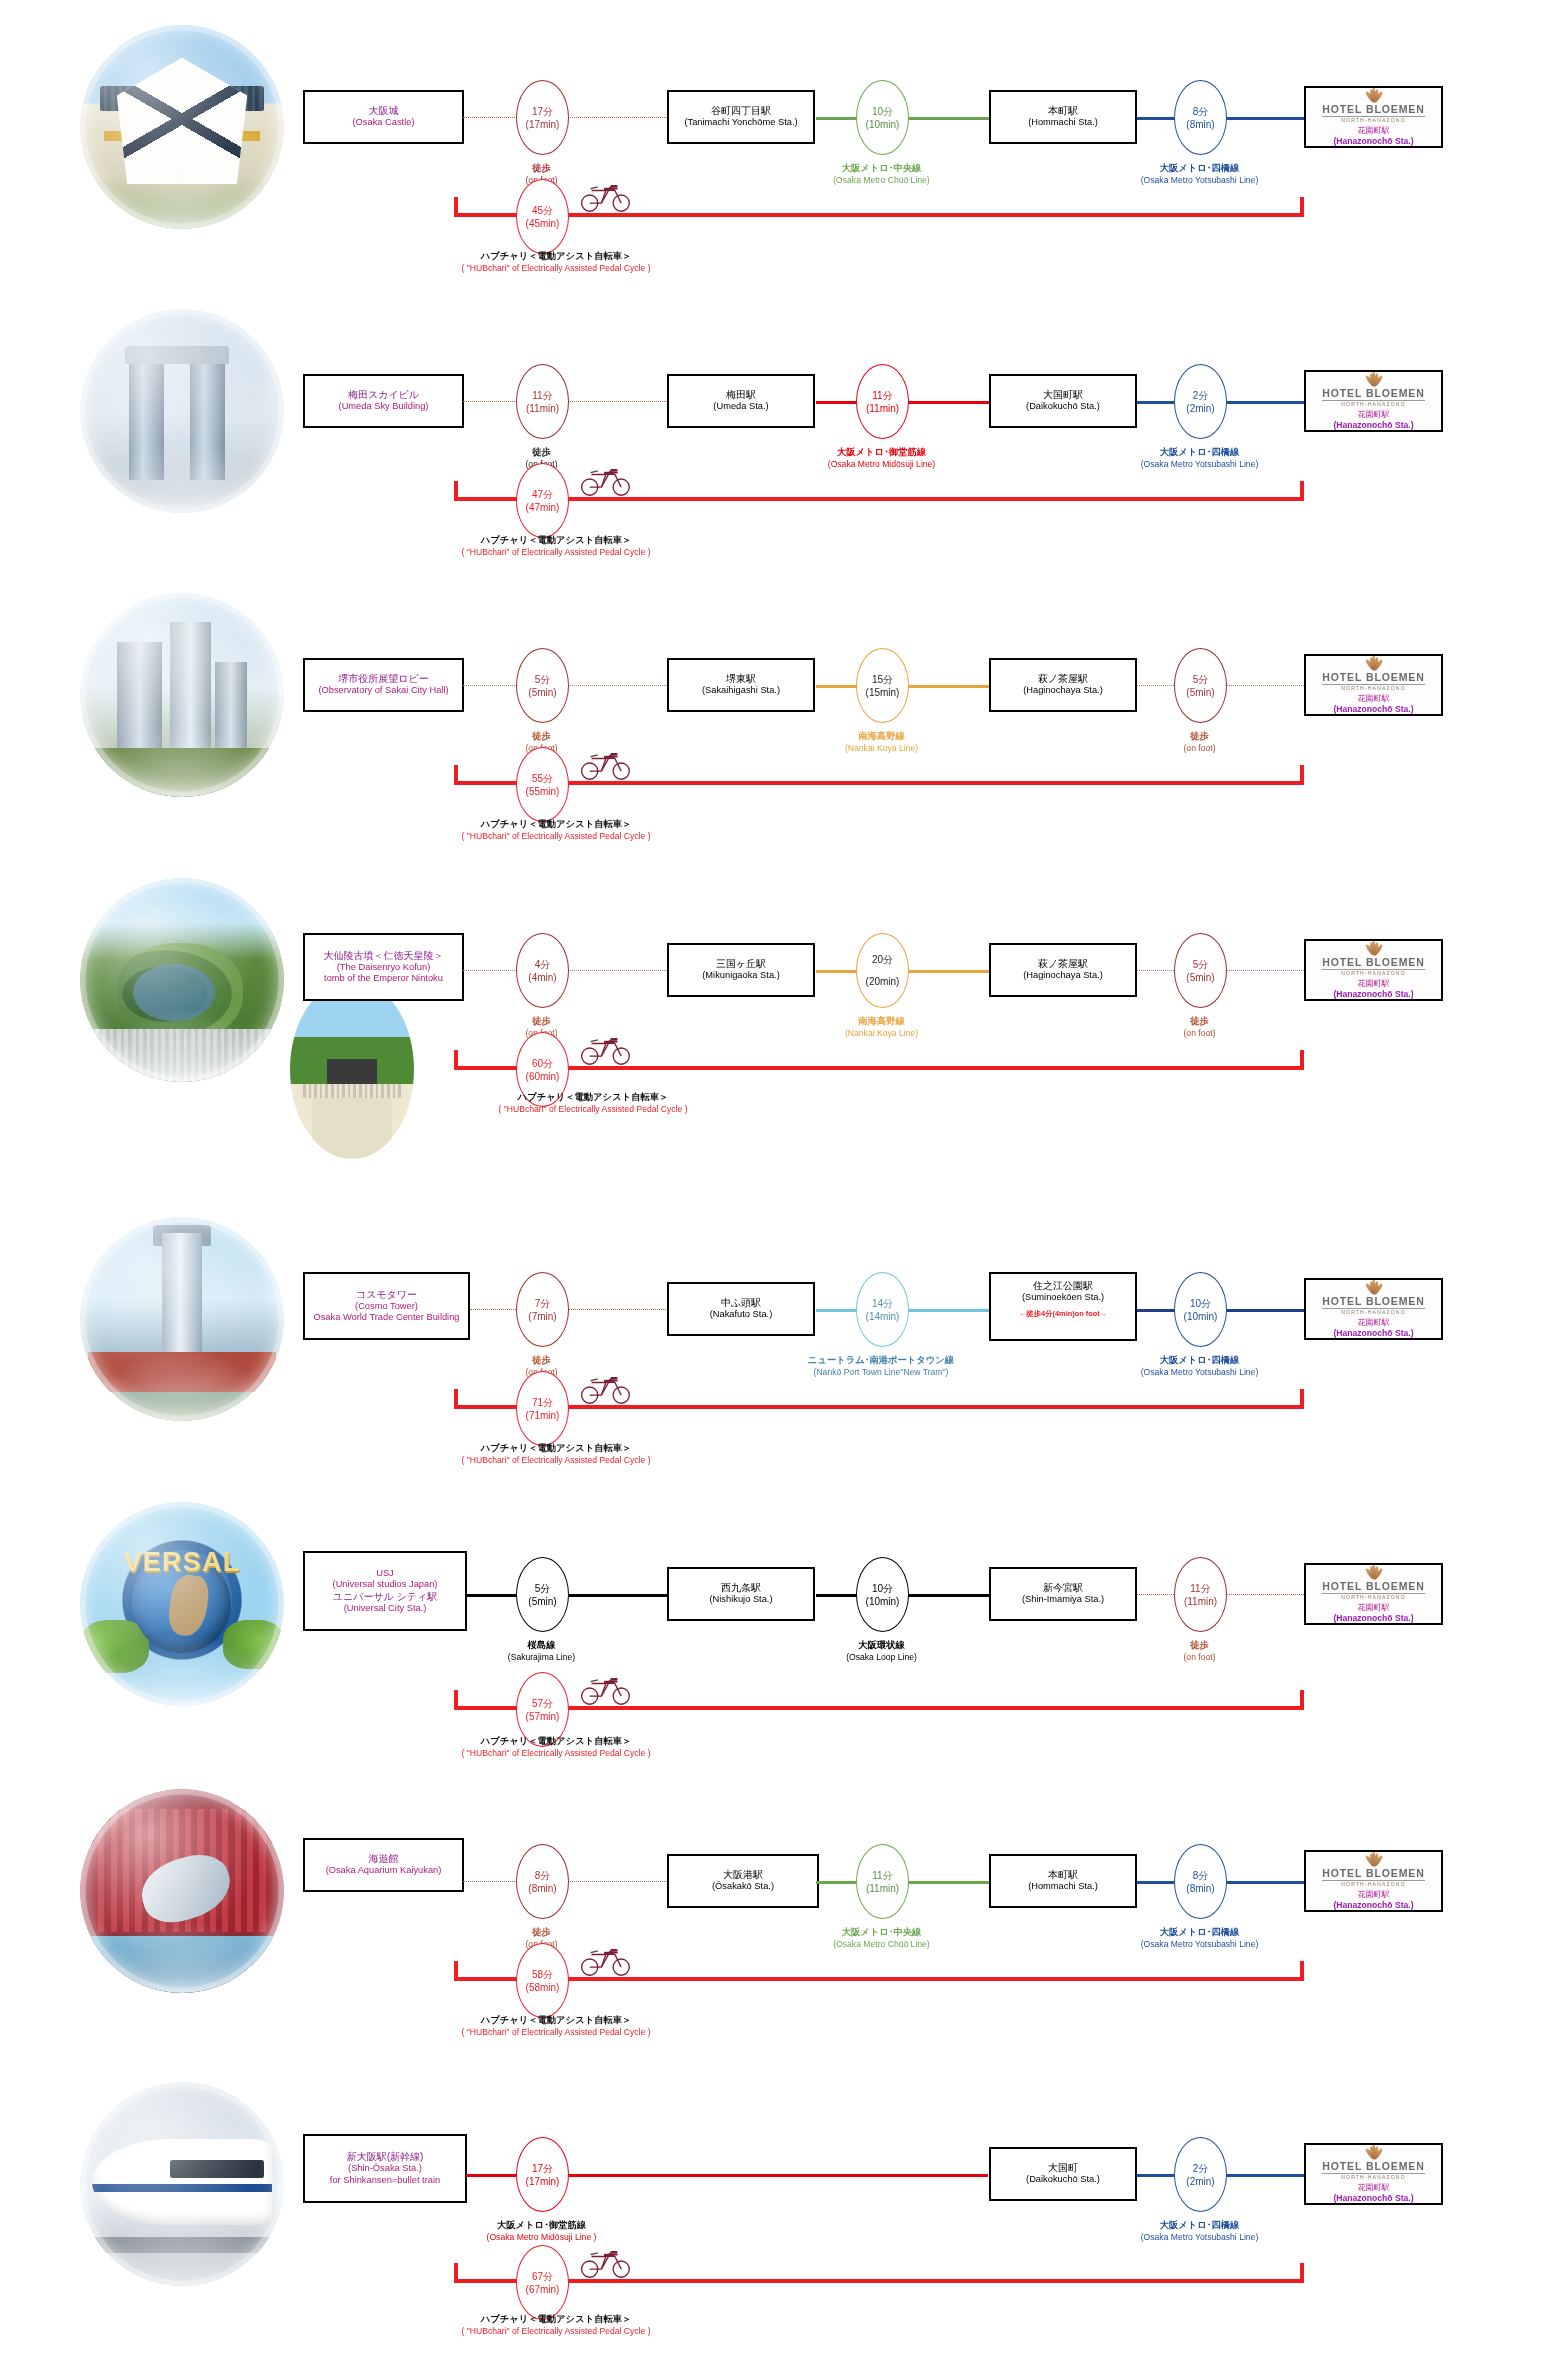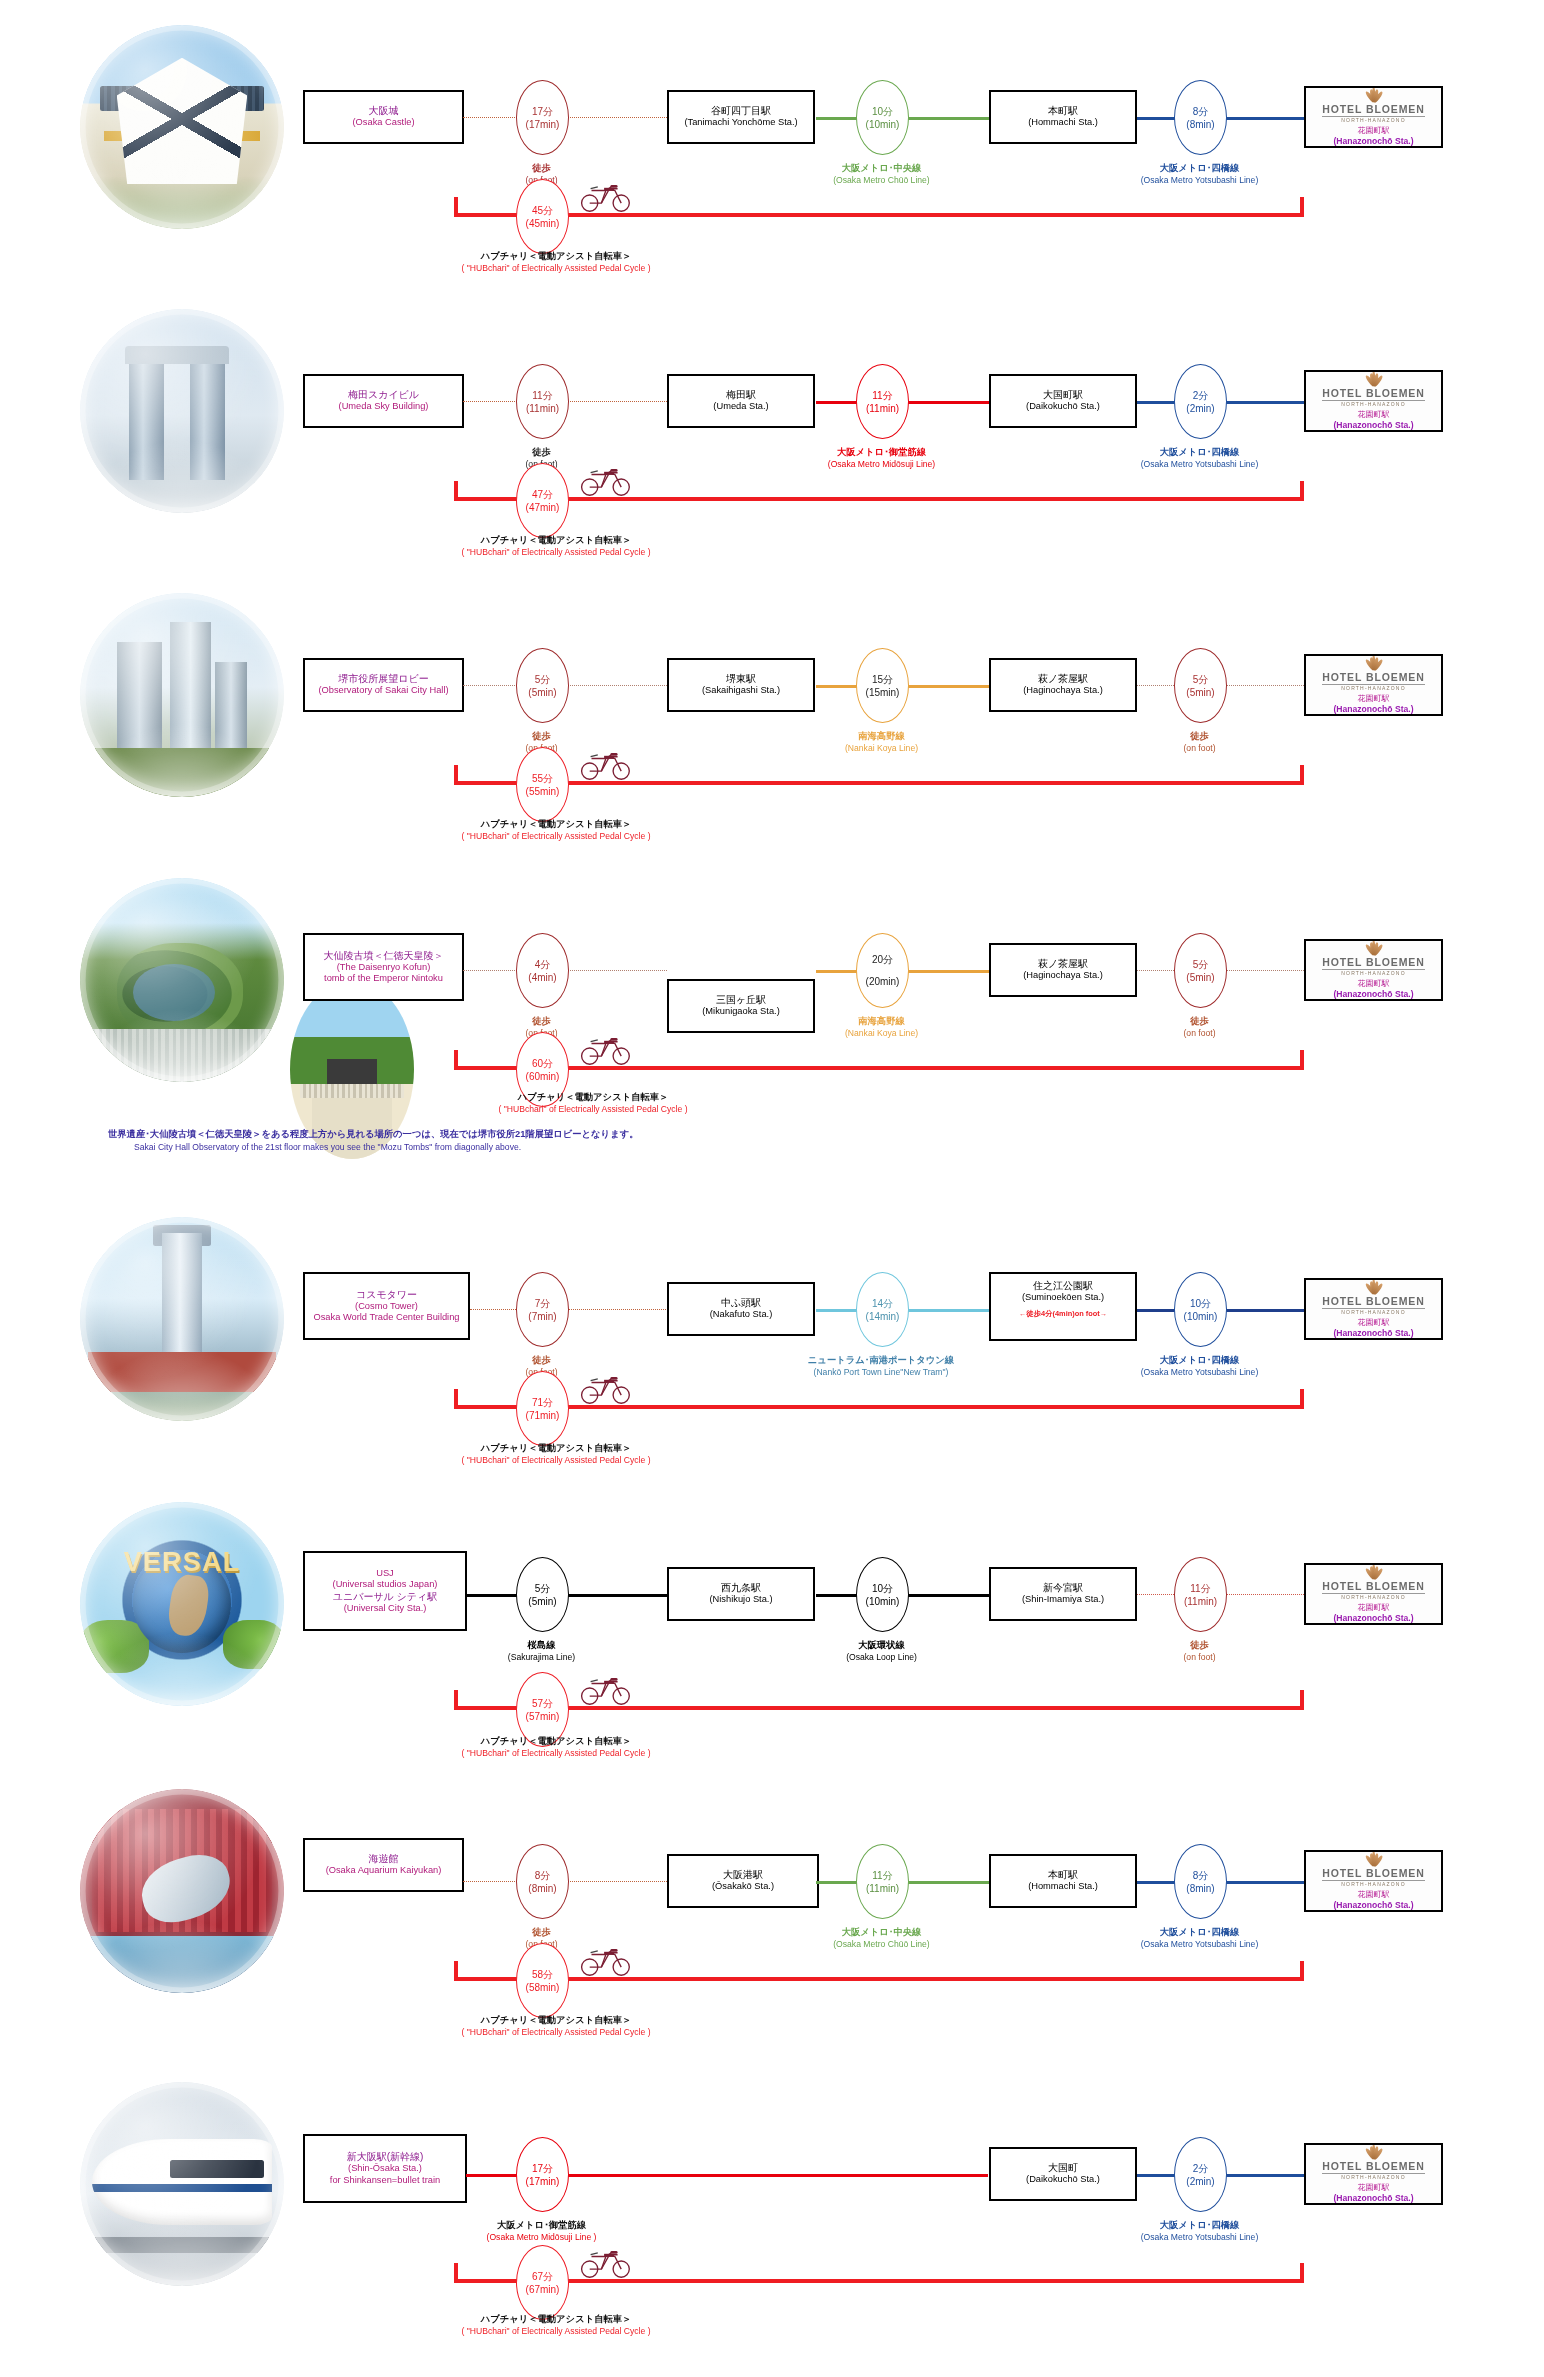--- a/index.html
+++ b/index.html
@@ -507,21 +507,21 @@
   <div class="line dotted" style="left:463px;top:117px;width:204px;border-top-color:#b08070;"></div>
   <div class="tbub" style="left:516px;top:80px;border-color:#9e2a2b;color:#a83232;">
     <div class="m">4分</div>
     <div class="p">(4min)</div>
   </div>
   <div class="mlab" style="left:461px;top:162px;width:161px;color:#b0522f;">
     <span class="ja">徒歩</span>
     <span class="en">(on foot)</span>
   </div>
 
-  <div class="box sta" style="left:667px;top:90px;width:148px;height:54px;margin-top:36px;">
+  <div class="box sta" style="left:667px;top:90px;width:148px;height:54px;">
     <div class="ja">三国ヶ丘駅</div>
     <div class="en">(Mikunigaoka Sta.)</div>
   </div>
 
   <div class="line" style="left:816px;top:117px;width:173px;border-top-color:#e8a33d;"></div>
   <div class="tbub" style="left:856px;top:80px;border-color:#e8a33d;color:#222;gap:9px;">
     <div class="m">20分</div>
     <div class="p">(20min)</div>
   </div>
   <div class="mlab" style="left:801px;top:162px;width:161px;color:#e8a33d;">
@@ -580,24 +580,20 @@
         </g>
       <rect x="58" y="24" width="22" height="7" fill="#7b1e33"></rect>
       <rect x="72" y="18" width="16" height="6" rx="3" fill="#7b1e33"></rect>
     </svg>
   </div>
   <div class="hubcap" style="left:420px;top:238px;width:346px;">
     <span class="ja">ハブチャリ＜電動アシスト自転車＞</span>
     <span class="en">( "HUBchari" of Electrically Assisted Pedal Cycle )</span>
   </div>
 
-  <div class="note" style="left:108px;top:274px;width:803px;">
-    <span class="ja">世界遺産･大仙陵古墳＜仁徳天皇陵＞をある程度上方から見れる場所の一つは、現在では堺市役所21階展望ロビーとなります。</span>
-    <span class="en">Sakai City Hall Observatory of the 21st floor makes you see the  "Mozu Tombs" from diagonally above.</span>
-  </div>
 </div>
 
 <div class="route" style="top:1192px;">
   <div class="photo">
     <div class="inner ph-cosmo">
         <div class="top"></div>
         <div class="tower"></div>
         <div class="red"></div>
       </div>
     <div class="gloss"></div>

